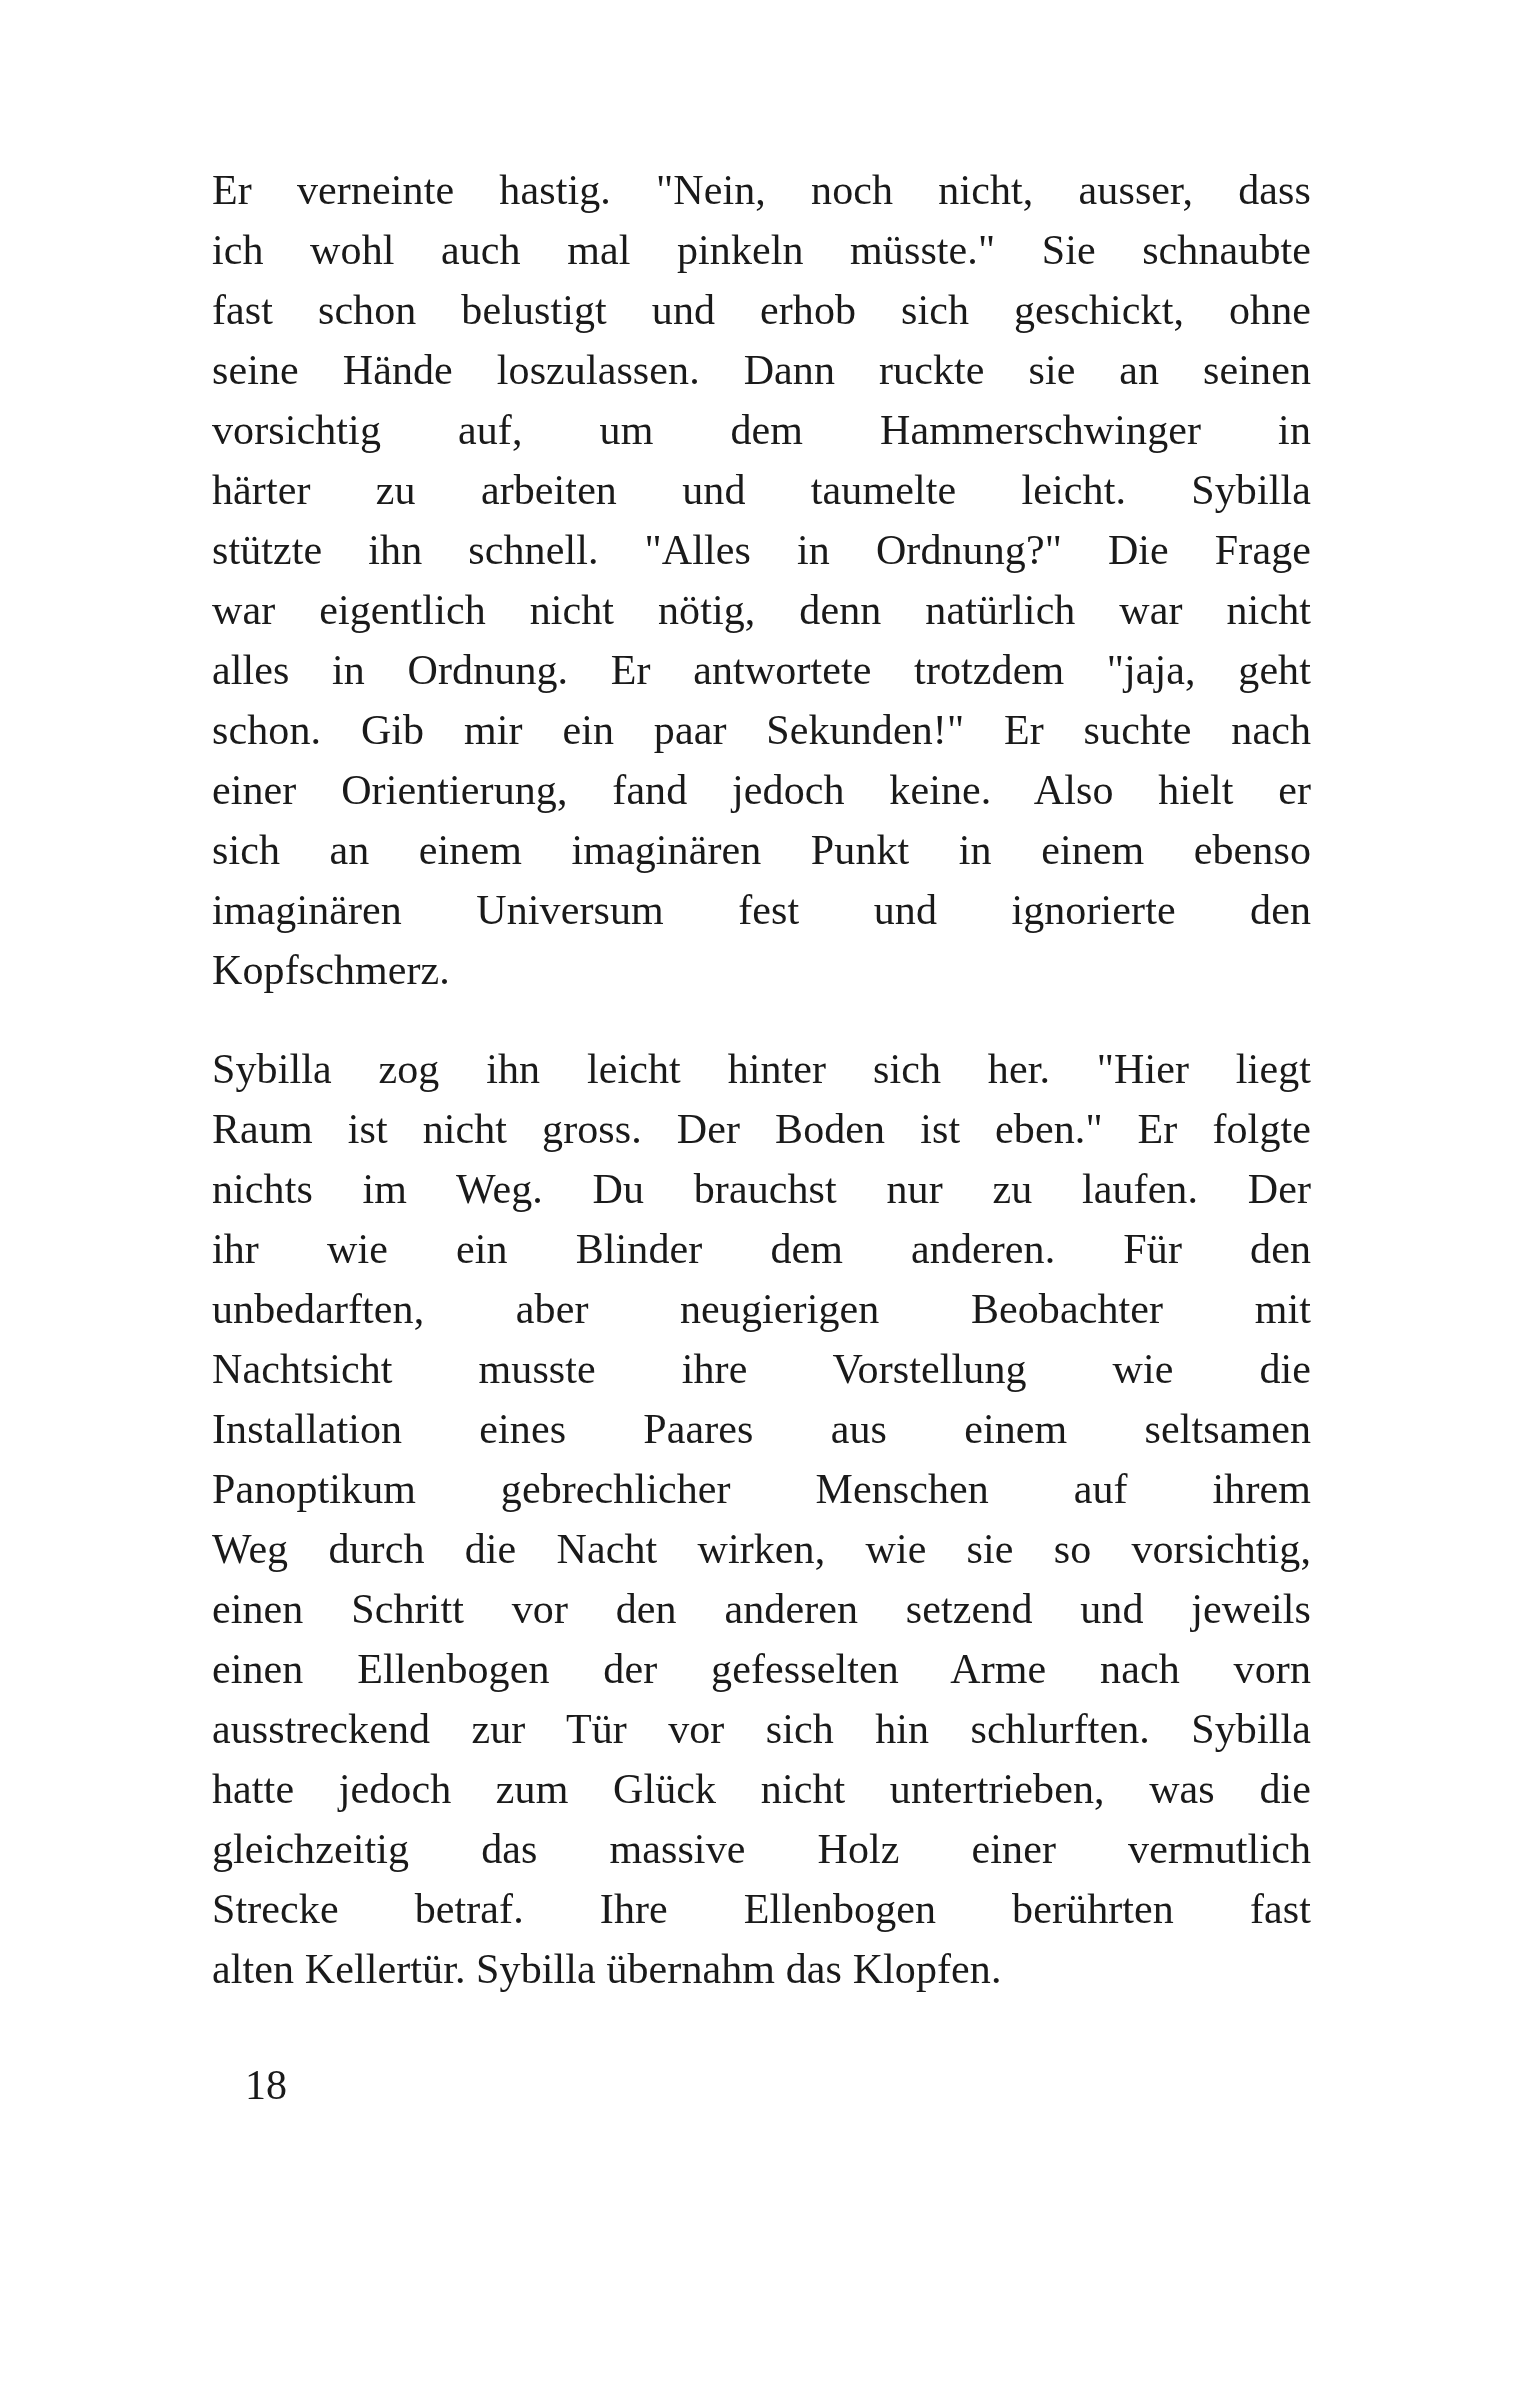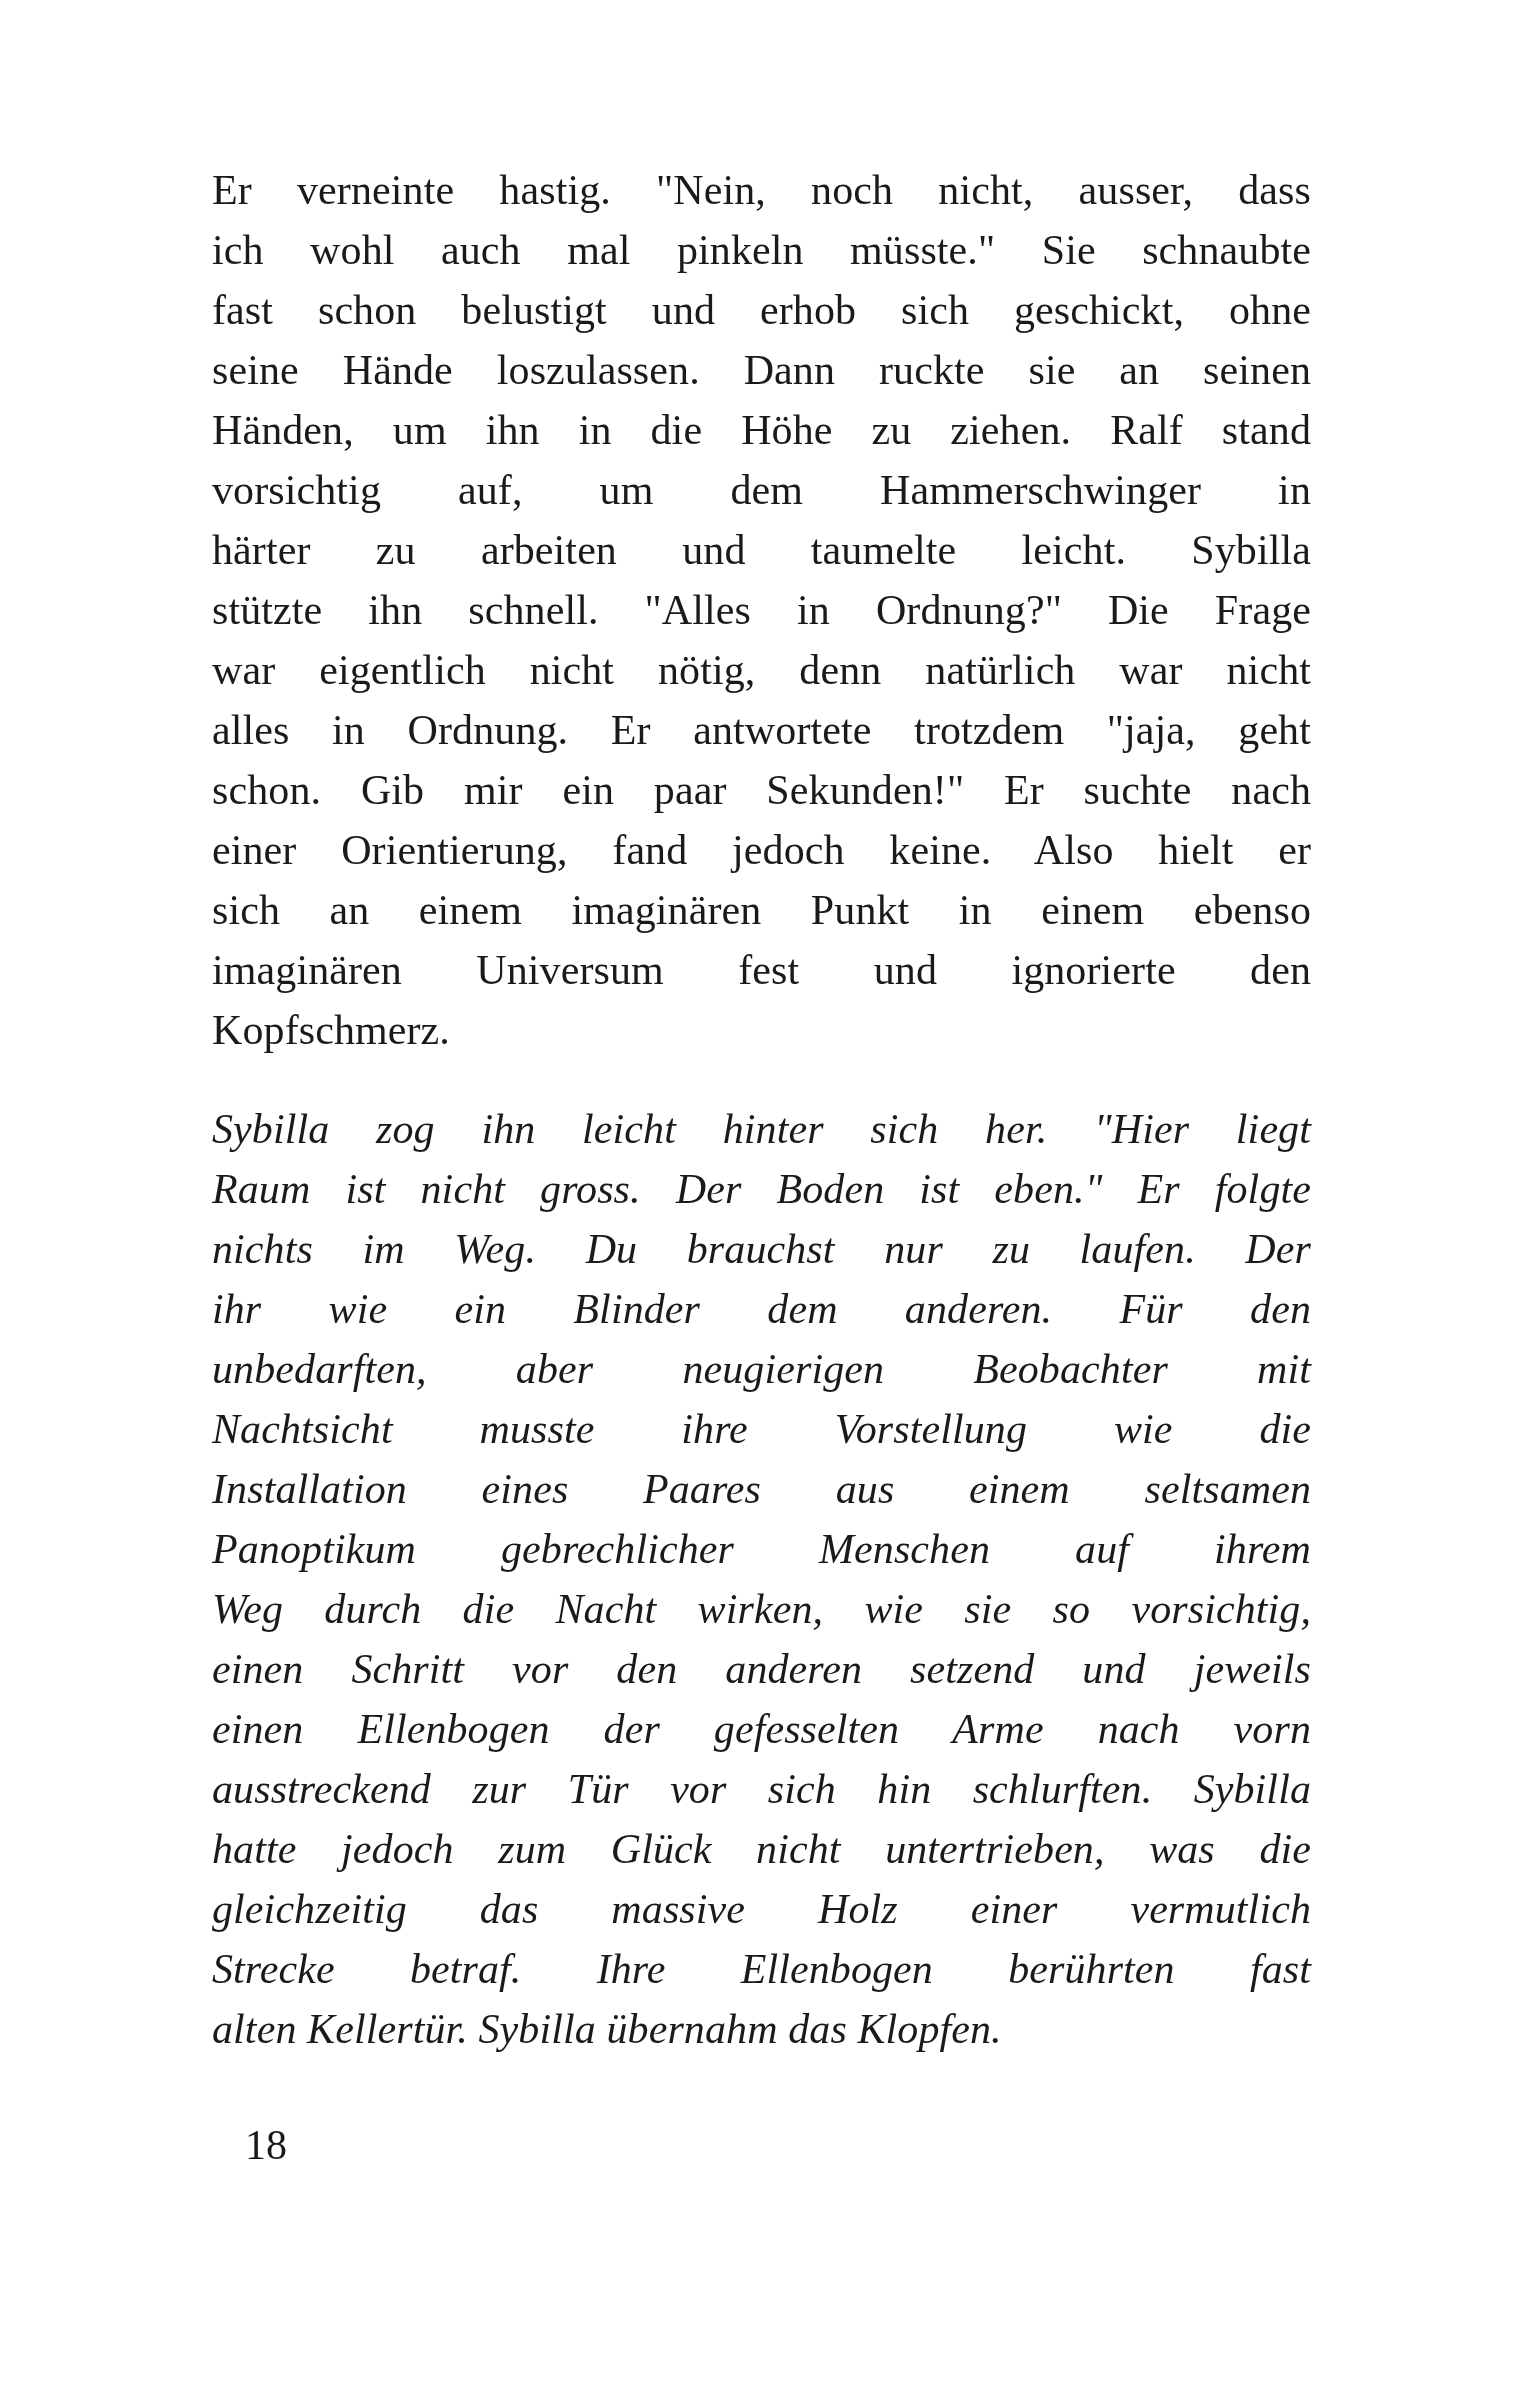--- a/index.html
+++ b/index.html
@@ -26,21 +26,20 @@
     width: 100%;
     font-size: 42px;
     line-height: 60px;
     letter-spacing: 0.1px;
   }
   .paragraph {
     margin: 0 0 39px 0;
   }
   .paragraph:last-child {
     margin-bottom: 4px;
-    font-style: italic;
   }
   .line {
     text-align: justify;
     text-align-last: justify;
     white-space: normal;
     word-spacing: normal;
   }
   .line.last {
     text-align-last: left;
   }
@@ -54,21 +53,20 @@
 </head>
 <body>
 
 <div class="page">
   <div class="text-block">
       <div class="paragraph">
         <div class="line">Er verneinte hastig. "Nein, noch nicht, ausser, dass</div>
         <div class="line">ich wohl auch mal pinkeln müsste." Sie schnaubte</div>
         <div class="line">fast schon belustigt und erhob sich geschickt, ohne</div>
         <div class="line">seine Hände loszulassen. Dann ruckte sie an seinen</div>
-        <div class="line">Händen, um ihn in die Höhe zu ziehen. Ralf stand</div>
         <div class="line">vorsichtig auf, um dem Hammerschwinger in</div>
         <div class="line">härter zu arbeiten und taumelte leicht. Sybilla</div>
         <div class="line">stützte ihn schnell. "Alles in Ordnung?" Die Frage</div>
         <div class="line">war eigentlich nicht nötig, denn natürlich war nicht</div>
         <div class="line">alles in Ordnung. Er antwortete trotzdem "jaja, geht</div>
         <div class="line">schon. Gib mir ein paar Sekunden!" Er suchte nach</div>
         <div class="line">einer Orientierung, fand jedoch keine. Also hielt er</div>
         <div class="line">sich an einem imaginären Punkt in einem ebenso</div>
         <div class="line">imaginären Universum fest und ignorierte den</div>
         <div class="line last">Kopfschmerz.</div>

